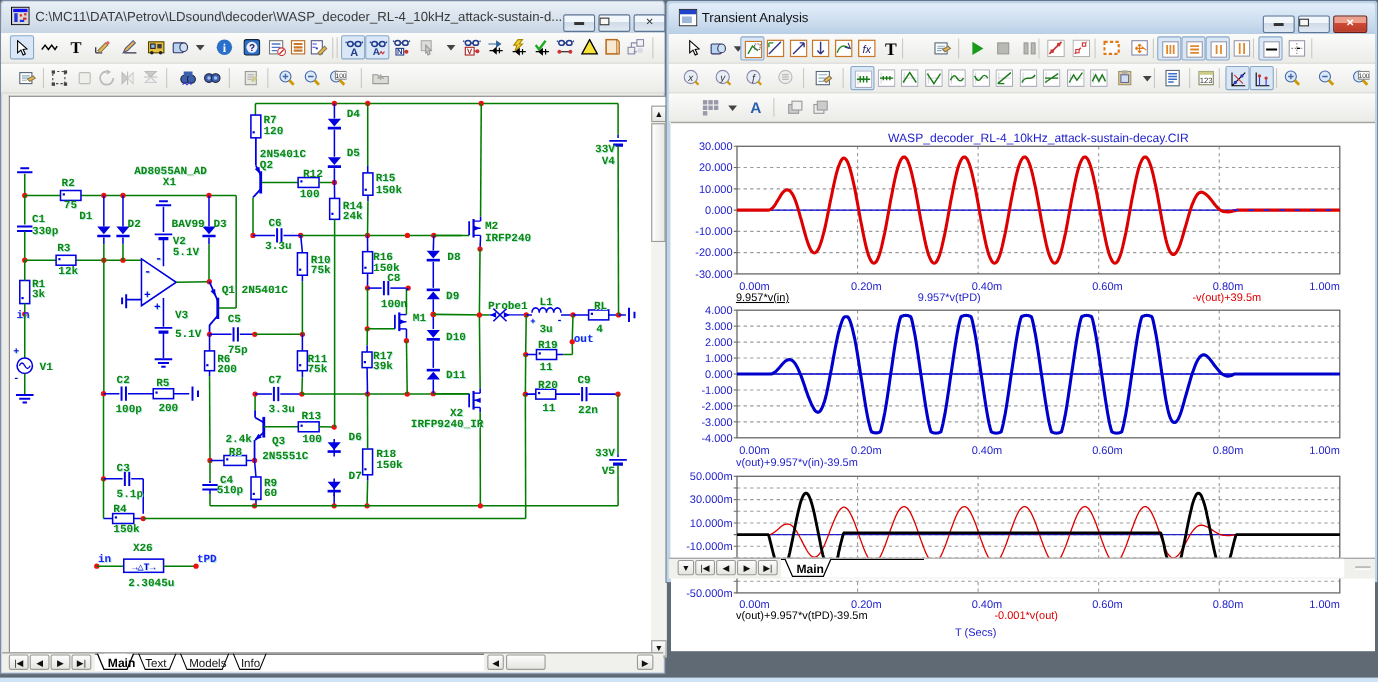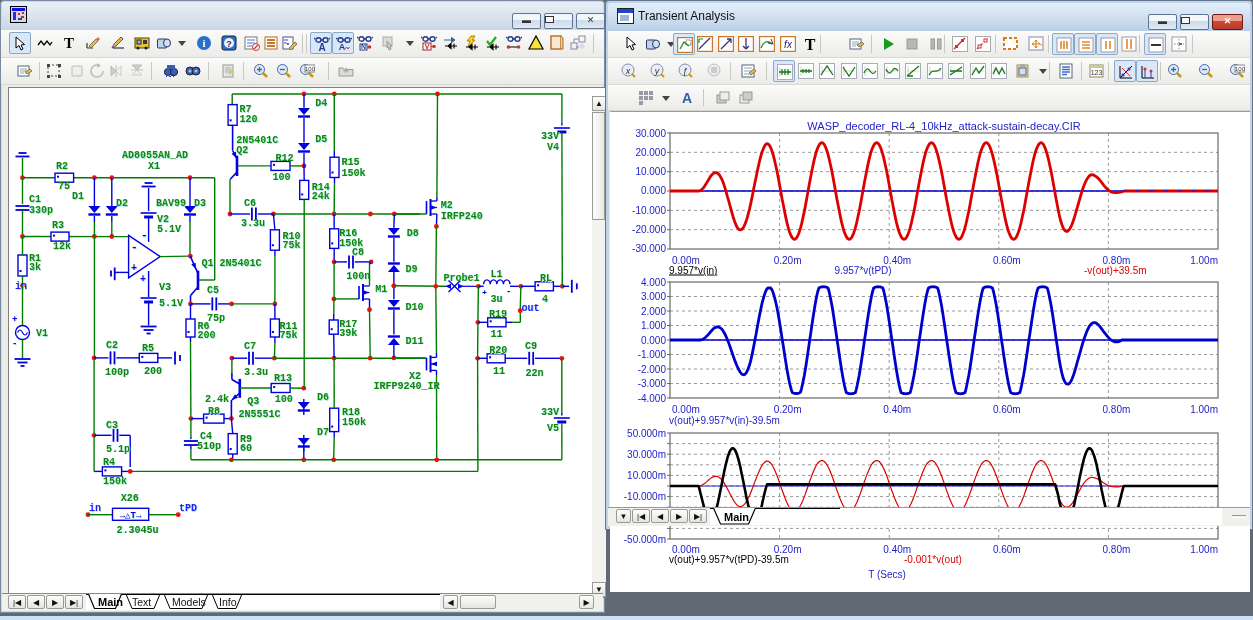--- a/index.html
+++ b/index.html
@@ -18,20 +18,21 @@
   <svg style="position:absolute;left:8px;top:4px" width="17" height="17">
         <rect x="0" y="0" width="17" height="17" fill="#000"></rect>
         <rect x="1" y="1" width="15" height="15" fill="#d8d8d8"></rect>
         <rect x="2" y="2" width="13" height="3" fill="#1111ee"></rect>
         <rect x="3" y="6" width="3" height="8" fill="#2233dd"></rect>
         <rect x="8" y="7" width="2" height="2" fill="#dd2222"></rect>
         <rect x="11" y="10" width="3" height="2" fill="#dd2222"></rect>
         <rect x="8" y="12" width="4" height="2" fill="#2233dd"></rect>
         <rect x="12" y="6" width="2" height="2" fill="#dd2222"></rect>
       </svg>
+  <div style="position:absolute;left:30px;top:6px;font-size:12px;color:#3a3a3a;white-space:nowrap">C:\MC11\DATA\Petrov\LDsound\decoder\WASP_decoder_RL-4_10kHz_attack-sustain-d...</div>
   <div class="tbtn" style="left:510px">
         <span>▬</span>
       </div>
   <div class="tbtn" style="left:542px">
         <span>
           <span style="display:inline-block;width:9px;height:7px;border:1.5px solid #333;background:#f8f8f8"></span>
         </span>
       </div>
   <div class="tbtn" style="left:574px;width:29px">
         <span>✕</span>

